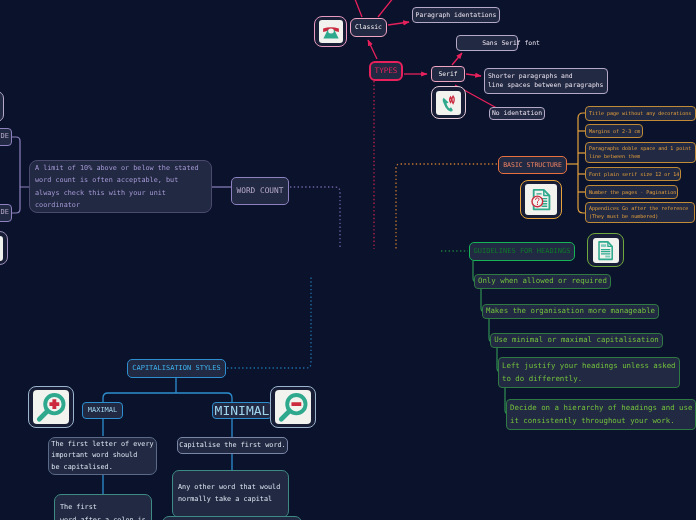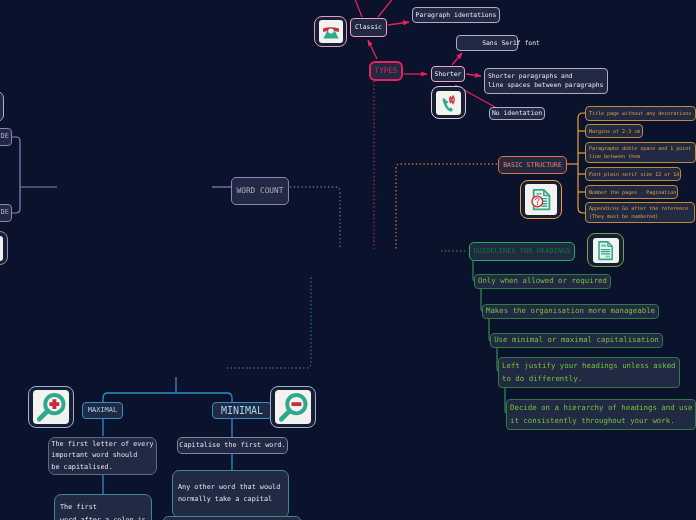--- a/index.html
+++ b/index.html
@@ -97,24 +97,24 @@
 
   <div class="icon" style="left:314px;top:16px;width:33px;height:31px;border:1.8px solid #e89ac0;border-radius:8px;">
     <div class="plate" style="width:24px;height:23px;border-radius:3px;">
       <svg width="22" height="21" viewBox="0 0 96 96">
         <path d="M12,34 Q48,22 84,34 L84,50 Q48,38 12,50 Z" fill="#cc2a3e"></path>
         <path d="M33,40 L63,40 L83,80 L13,80 Z" fill="#2fa98e"></path>
         <ellipse cx="48" cy="46" rx="13" ry="11.5" fill="#f2f2ef"></ellipse>
       </svg>
     </div>
   </div>
-  <div class="node p-pink" style="left:350px;top:18px;width:37px;height:19px;">Classic</div>
+  <div class="node p-pink" style="left:350px;top:18px;width:37px;height:19px;border-radius:6px;">Classic</div>
   <div class="node p-lav" style="left:412px;top:7px;width:88px;height:16px;">Paragraph identations</div>
   <div class="node" style="left:369px;top:61px;width:34px;height:20px;border:2px solid #e8215c;color:#e8215c;font-size:7.6px;border-radius:6px;">TYPES</div>
-  <div class="node p-pink" style="left:431px;top:66px;width:34px;height:16px;">Shorter</div>
+  <div class="node p-pink" style="left:431px;top:66px;width:34px;height:16px;">Serif</div>
   <div class="icon" style="left:431px;top:86px;width:35px;height:33px;border:1.8px solid #e3cbd8;border-radius:8px;">
     <div class="plate" style="width:25px;height:24px;border-radius:3px;">
       <svg width="23" height="22" viewBox="0 0 96 96">
         <path d="M27,25 Q19,33 24,43 L34,65 Q42,79 56,85 Q64,87 67,78 L59,67 L51,72 Q42,62 39,50 L48,46 Z" fill="#2fa98e"></path>
         <path d="M57,21 Q65,32 57,46 Q49,32 57,21 Z" fill="none" stroke="#cc2a3e" stroke-width="5.5"></path>
         <path d="M68,18 Q78,32 68,50 Q58,32 68,18 Z" fill="none" stroke="#cc2a3e" stroke-width="5.5"></path>
       </svg>
     </div>
   </div>
   <div class="node p-lav" style="left:456px;top:35px;width:62px;height:16px;padding-left:48px;">Sans Serif font</div>
@@ -126,20 +126,24 @@
   <div class="node" style="left:-26px;top:128px;width:38px;height:18px;border:1px solid #8d81c0;color:#b5a9c8;font-size:7px;justify-content:flex-end;padding-right:2px;">DE</div>
   <div class="node" style="left:-26px;top:204px;width:38px;height:18px;border:1px solid #8d81c0;color:#b5a9c8;font-size:7px;justify-content:flex-end;padding-right:2px;">DE</div>
   <div class="icon" style="left:-26px;top:231px;width:34px;height:34px;border:1.8px solid #9c8eb8;border-radius:8px;">
     <div class="plate" style="width:24px;height:25px;border-radius:3px;">
       <svg width="22" height="23" viewBox="0 0 96 96">
         <circle cx="12" cy="30" r="7" fill="#cc2a3e"></circle>
         <circle cx="12" cy="72" r="7" fill="#cc2a3e"></circle>
       </svg>
     </div>
   </div>
+  <div class="node lf" style="left:29px;top:160px;width:183px;height:53px;border:1px solid #4b4a6e;color:#a79ad8;font-size:6.8px;line-height:1.82;padding-left:5px;border-radius:8px;">A limit of 10% above or below the stated
+word count is often acceptable, but
+always check this with your unit
+coordinator</div>
   <div class="node" style="left:231px;top:177px;width:58px;height:28px;border:1.2px solid #8d81c0;color:#b5a9c8;font-size:7.8px;border-radius:5px;">WORD COUNT</div>
 
   <div class="node" style="left:498px;top:156px;width:69px;height:18px;border:1.5px solid #e8703f;color:#ef8364;font-size:6.5px;border-radius:5px;">BASIC STRUCTURE</div>
   <div class="icon" style="left:520px;top:180px;width:42px;height:39px;border:1.6px solid #e8a33d;border-radius:8px;">
     <div class="plate" style="width:32px;height:31px;border-radius:3px;">
       <svg width="28" height="27" viewBox="0 0 96 96">
         <path d="M22,14 L58,14 L78,34 L78,83 L22,83 Z" fill="none" stroke="#2fa98e" stroke-width="6.5" stroke-linejoin="round"></path>
         <path d="M58,14 L58,34 L78,34" fill="none" stroke="#2fa98e" stroke-width="5.5" stroke-linejoin="round"></path>
         <path d="M32,28 L50,28" stroke="#2fa98e" stroke-width="5"></path>
         <path d="M50,45 L70,45 M50,54 L70,54 M50,63 L70,63 M50,72 L70,72" stroke="#2fa98e" stroke-width="5"></path>
@@ -172,22 +176,23 @@
     </div>
   </div>
   <div class="node p-green" style="left:474px;top:274px;width:137px;height:15px;">Only when allowed or required</div>
   <div class="node p-green" style="left:482px;top:304px;width:177px;height:15px;">Makes the organisation more manageable</div>
   <div class="node p-green" style="left:490px;top:333px;width:173px;height:15px;">Use minimal or maximal capitalisation</div>
   <div class="node p-green lf" style="left:498px;top:357px;width:182px;height:31px;line-height:1.75;">Left justify your headings unless asked
 to do differently.</div>
   <div class="node p-green lf" style="left:506px;top:399px;width:190px;height:31px;line-height:1.75;">Decide on a hierarchy of headings and use
 it consistently throughout your work.</div>
 
+  <div class="node" style="left:127px;top:359px;width:99px;height:19px;border:1.4px solid #2e8fd0;color:#3eb3f0;font-size:7px;border-radius:5px;">CAPITALISATION STYLES</div>
   <div class="node" style="left:82px;top:402px;width:41px;height:17px;border:1px solid #2e8fd0;color:#9fd4ef;font-size:7px;">MAXIMAL</div>
-  <div class="node" style="left:212px;top:402px;width:60px;height:17px;border:1.2px solid #2e8fd0;color:#9fd4ef;font-size:10px;">MINIMAL</div>
+  <div class="node" style="left:212px;top:402px;width:60px;height:17px;border:1.2px solid #2e8fd0;color:#9fd4ef;font-size:13px;">MINIMAL</div>
   <div class="icon" style="left:28px;top:386px;width:46px;height:42px;border:1.6px solid #9db4d0;border-radius:8px;">
     <div class="plate" style="width:36px;height:34px;border-radius:4px;">
       <svg width="32" height="31" viewBox="0 0 24 24">
         <circle cx="14.6" cy="9.4" r="7.1" fill="none" stroke="#2fa98e" stroke-width="3.0"></circle>
         <path d="M9.3,14.7 L2.9,21.1" stroke="#2fa98e" stroke-width="3.6" stroke-linecap="round"></path>
         <path d="M14.6,5.6 L14.6,13.2 M10.8,9.4 L18.4,9.4" stroke="#cc2a3e" stroke-width="3.0"></path>
       </svg>
     </div>
   </div>
   <div class="icon" style="left:270px;top:386px;width:46px;height:42px;border:1.6px solid #9db4d0;border-radius:8px;">

